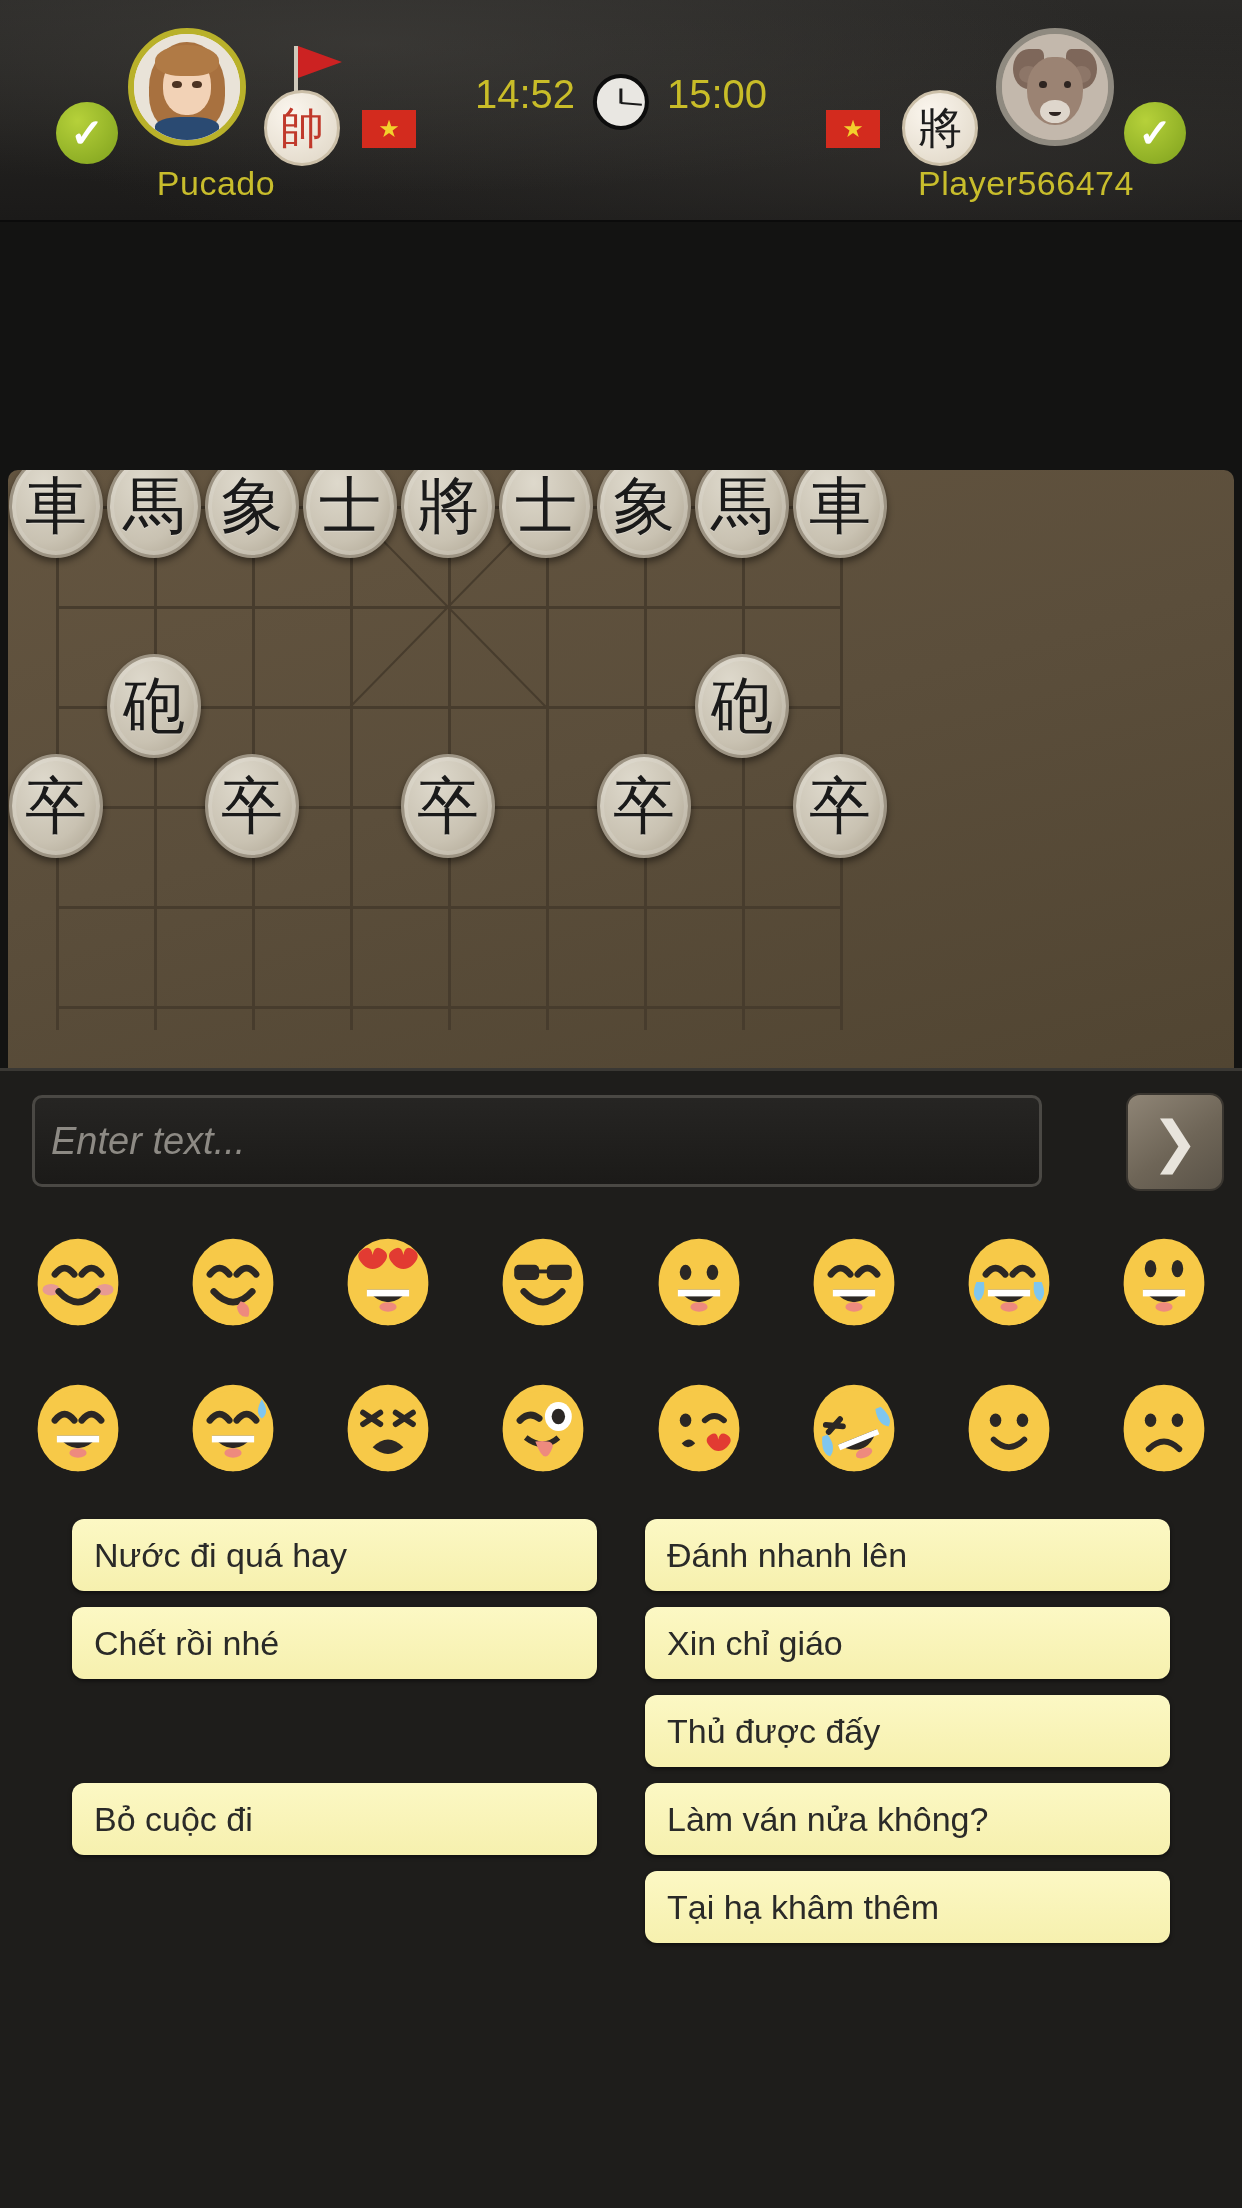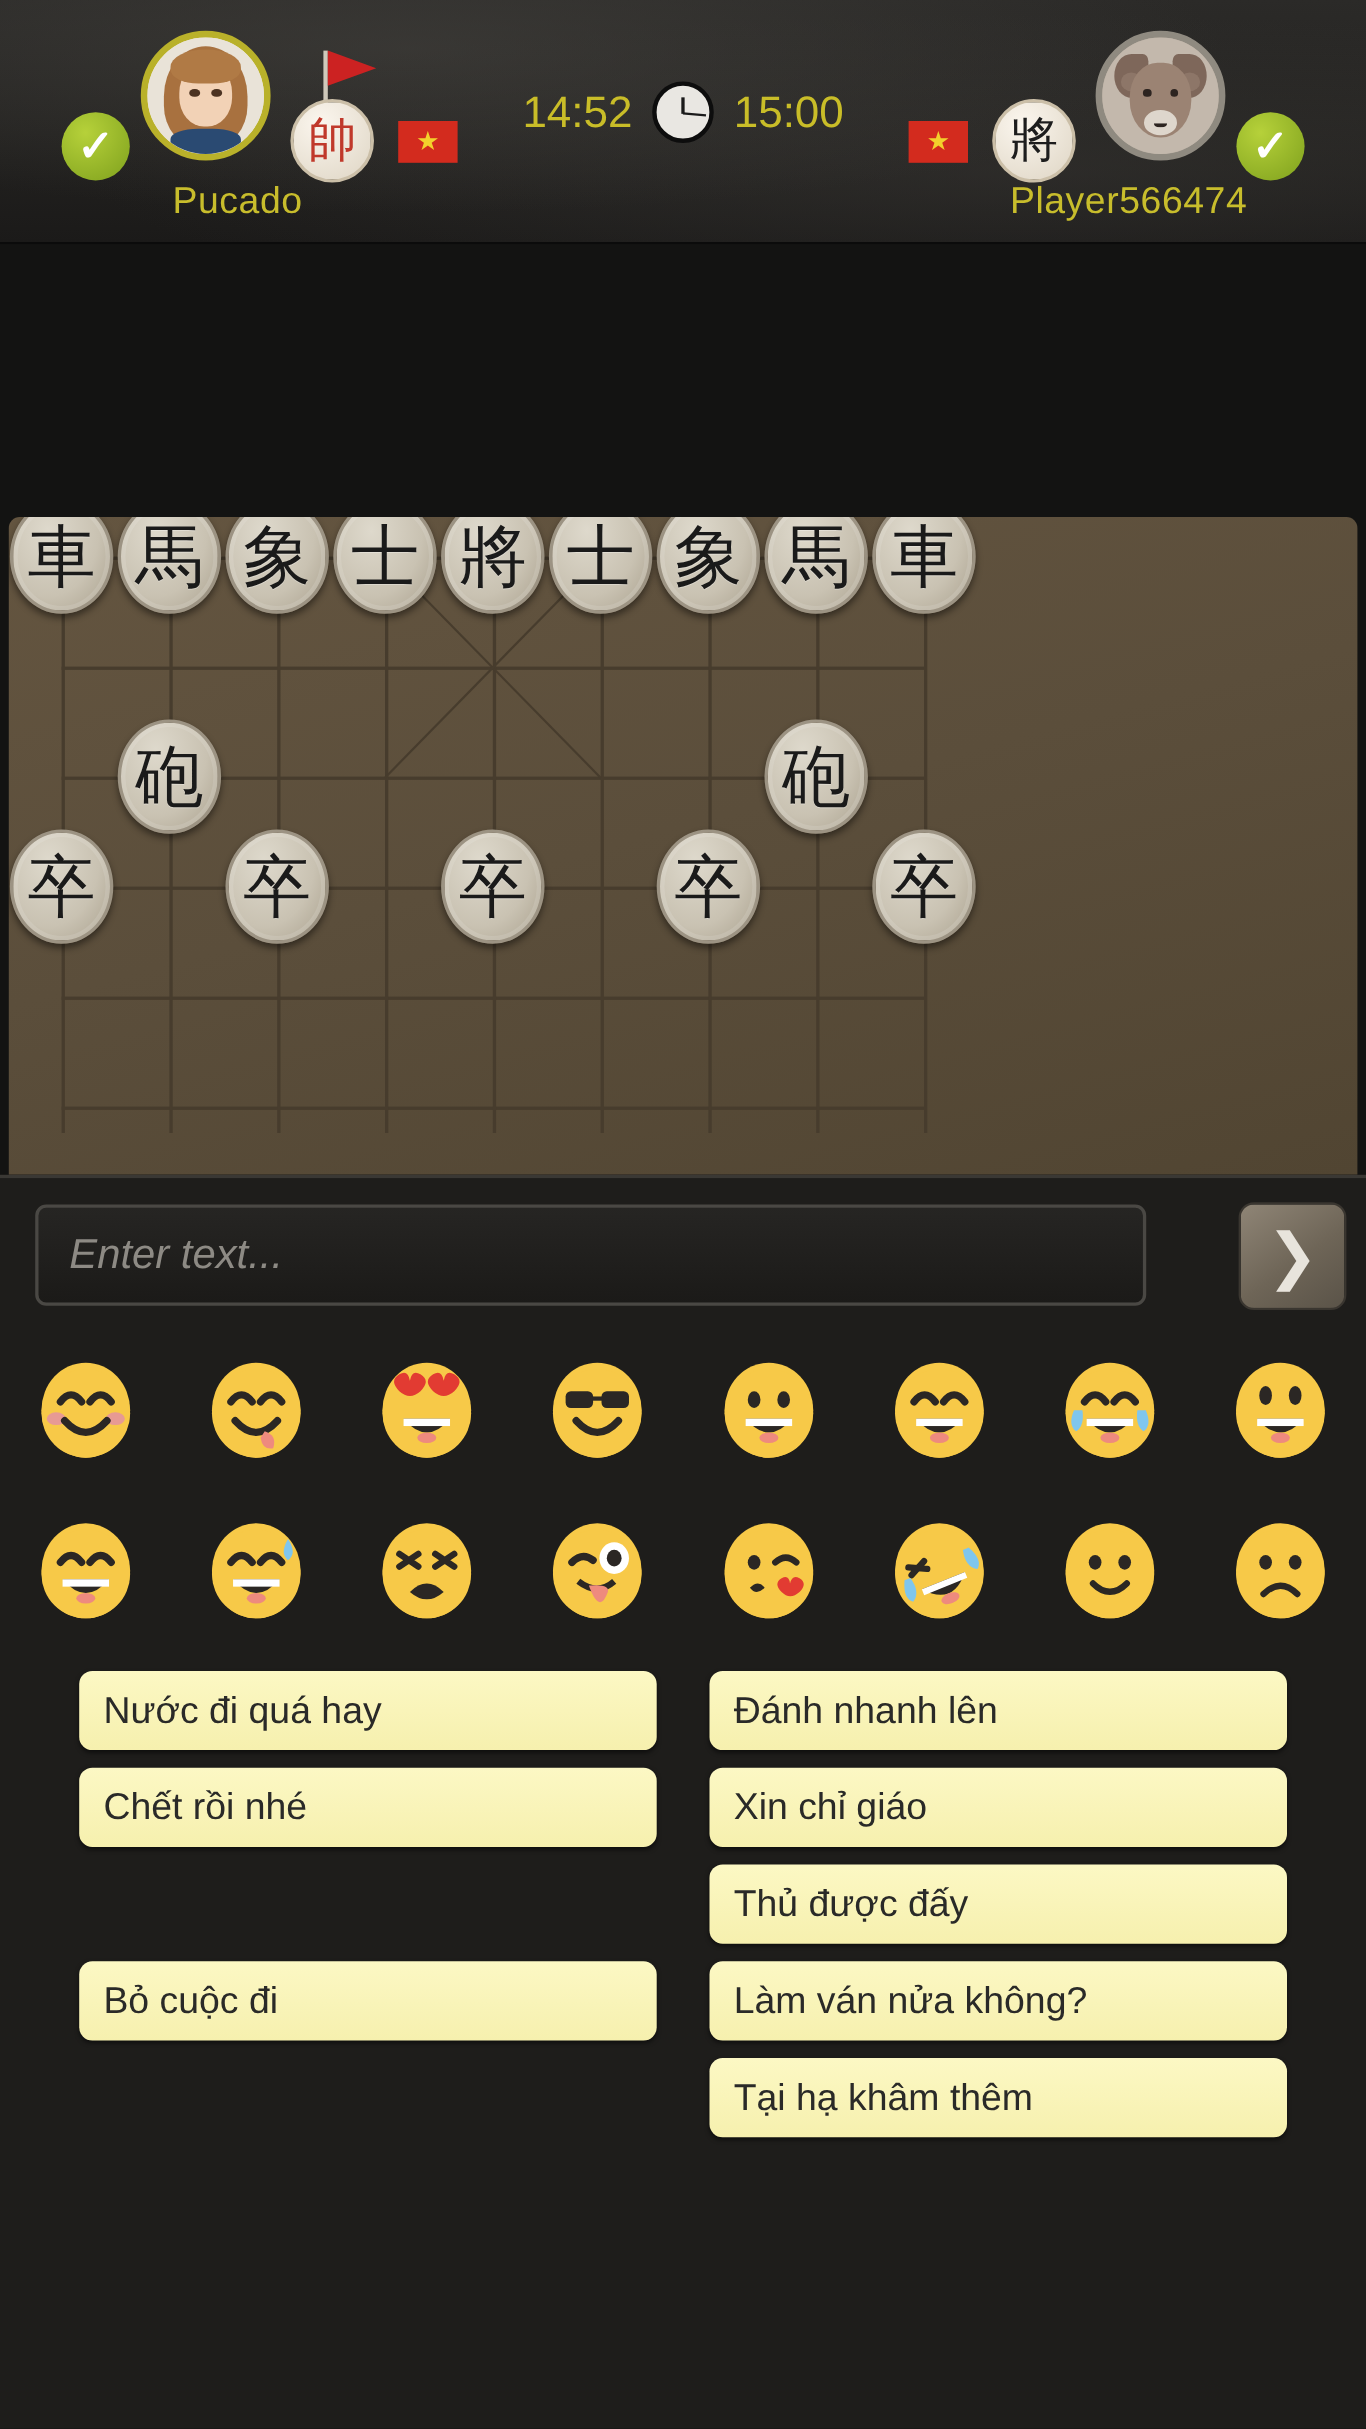--- a/index.html
+++ b/index.html
@@ -96,21 +96,21 @@
 
   .pname {
     position: absolute; top: 140px; width: 420px; text-align: center;
     color: #c8bd2c; font-size: 34px; letter-spacing: .5px;
   }
   .player.left .pname  { left: -30px; }
   .player.right .pname { right: -30px; }
 
   .clock-wrap {
     position: absolute; left: 50%; top: 74px; transform: translateX(-50%);
-    display: flex; align-items: center; gap: 18px;
+    display: flex; align-items: flex-start; gap: 18px;
     color: #c9bd28; font-size: 40px; line-height: 1;
   }
   .analog-clock {
     width: 56px; height: 56px; border-radius: 50%;
     background: #e9e7e2; border: 4px solid #0d0d0d; position: relative;
   }
   .analog-clock .hh, .analog-clock .mh {
     position: absolute; left: 50%; top: 50%; background: #1a1a1a; transform-origin: 0 50%;
   }
   .analog-clock .hh { width: 15px; height: 3px; transform: rotate(-90deg); }
@@ -144,21 +144,21 @@
     position: absolute; left: 0; top: 1068px; width: 1242px; height: 1140px;
     background: #1e1d1b;
     border-top: 3px solid #3a3834;
   }
   .input-row { position: absolute; left: 18px; top: 24px; width: 1206px; height: 96px; }
   .text-input {
     position: absolute; left: 14px; top: 0; width: 1010px; height: 92px;
     background: linear-gradient(180deg,#262523 0%,#1b1a18 100%);
     border: 3px solid #4a4844; border-radius: 10px;
     color: #8d8a84; font-size: 38px; font-style: italic;
-    padding: 0 28px; line-height: 86px; overflow: hidden; white-space: nowrap;
+    padding: 0 16px; line-height: 86px; overflow: hidden; white-space: nowrap;
   }
   .send-btn {
     position: absolute; right: 0; top: -2px; width: 98px; height: 98px;
     background: linear-gradient(145deg,#8f8576 0%, #6e6557 55%, #5a5348 100%);
     border: 2px solid #3a3630; border-radius: 14px;
     display: flex; align-items: center; justify-content: center;
     color: #e8e4dc; font-size: 56px; line-height: 1;
   }
 
   .emoji-grid {

